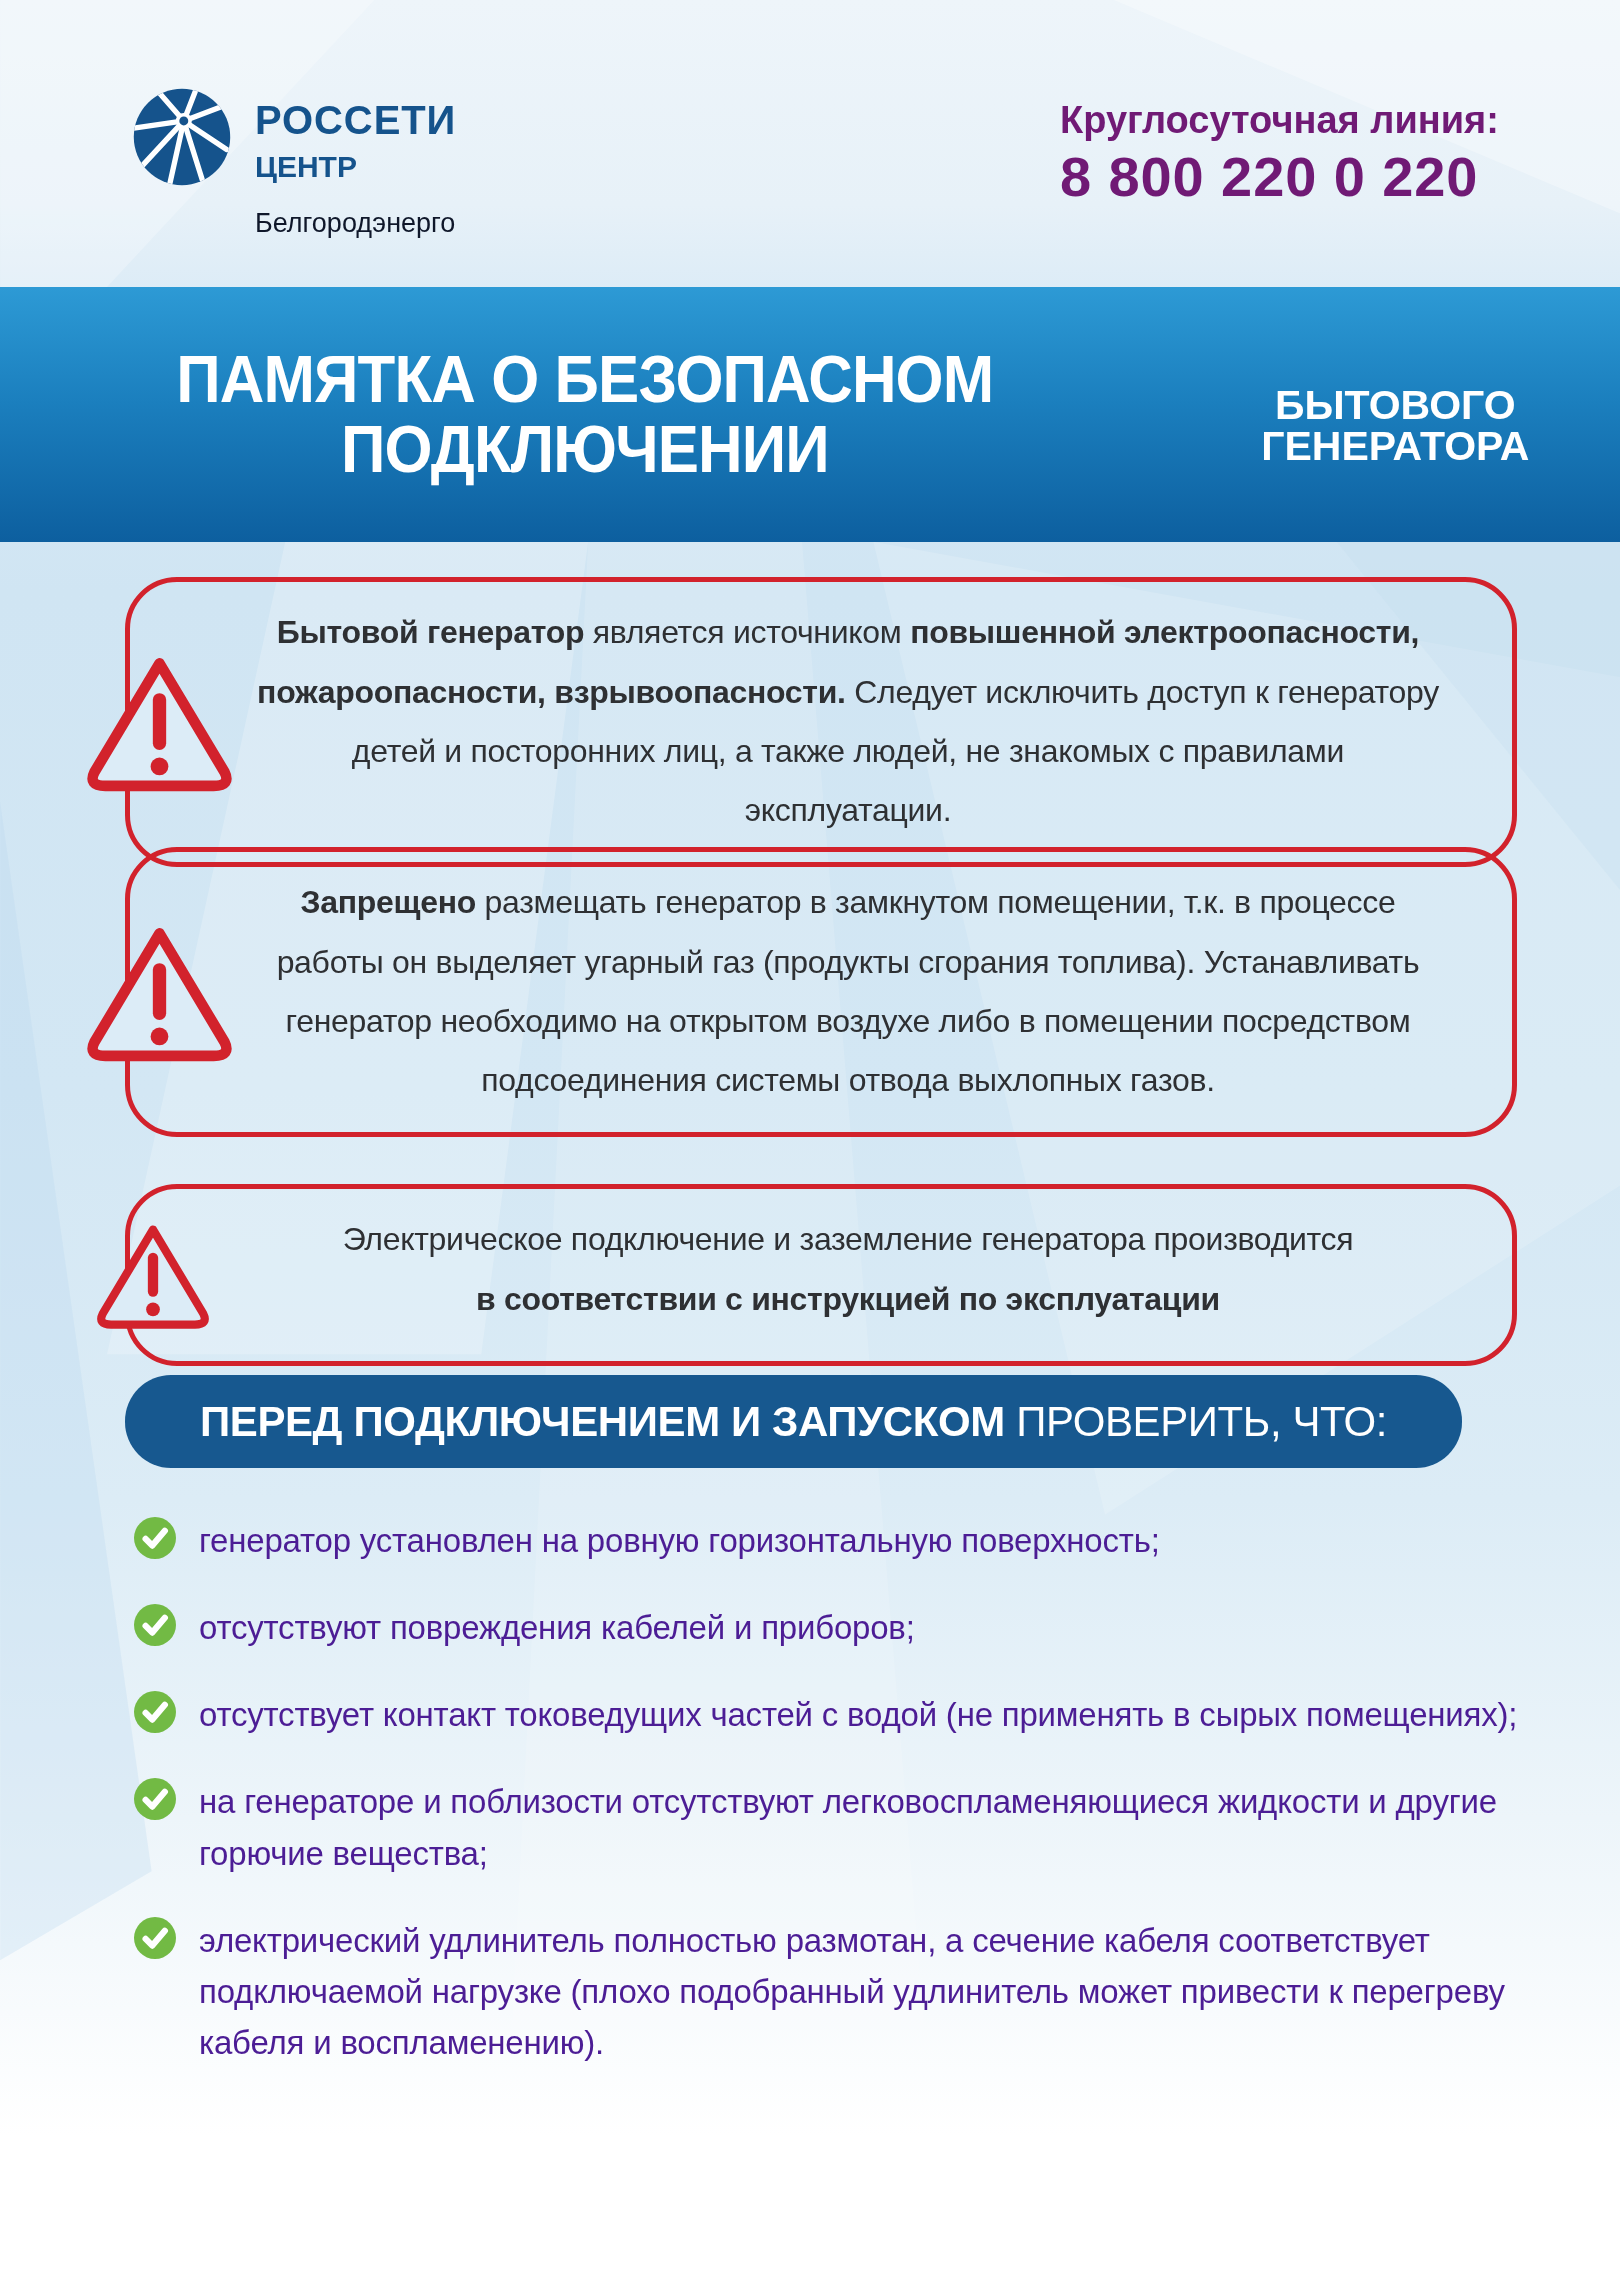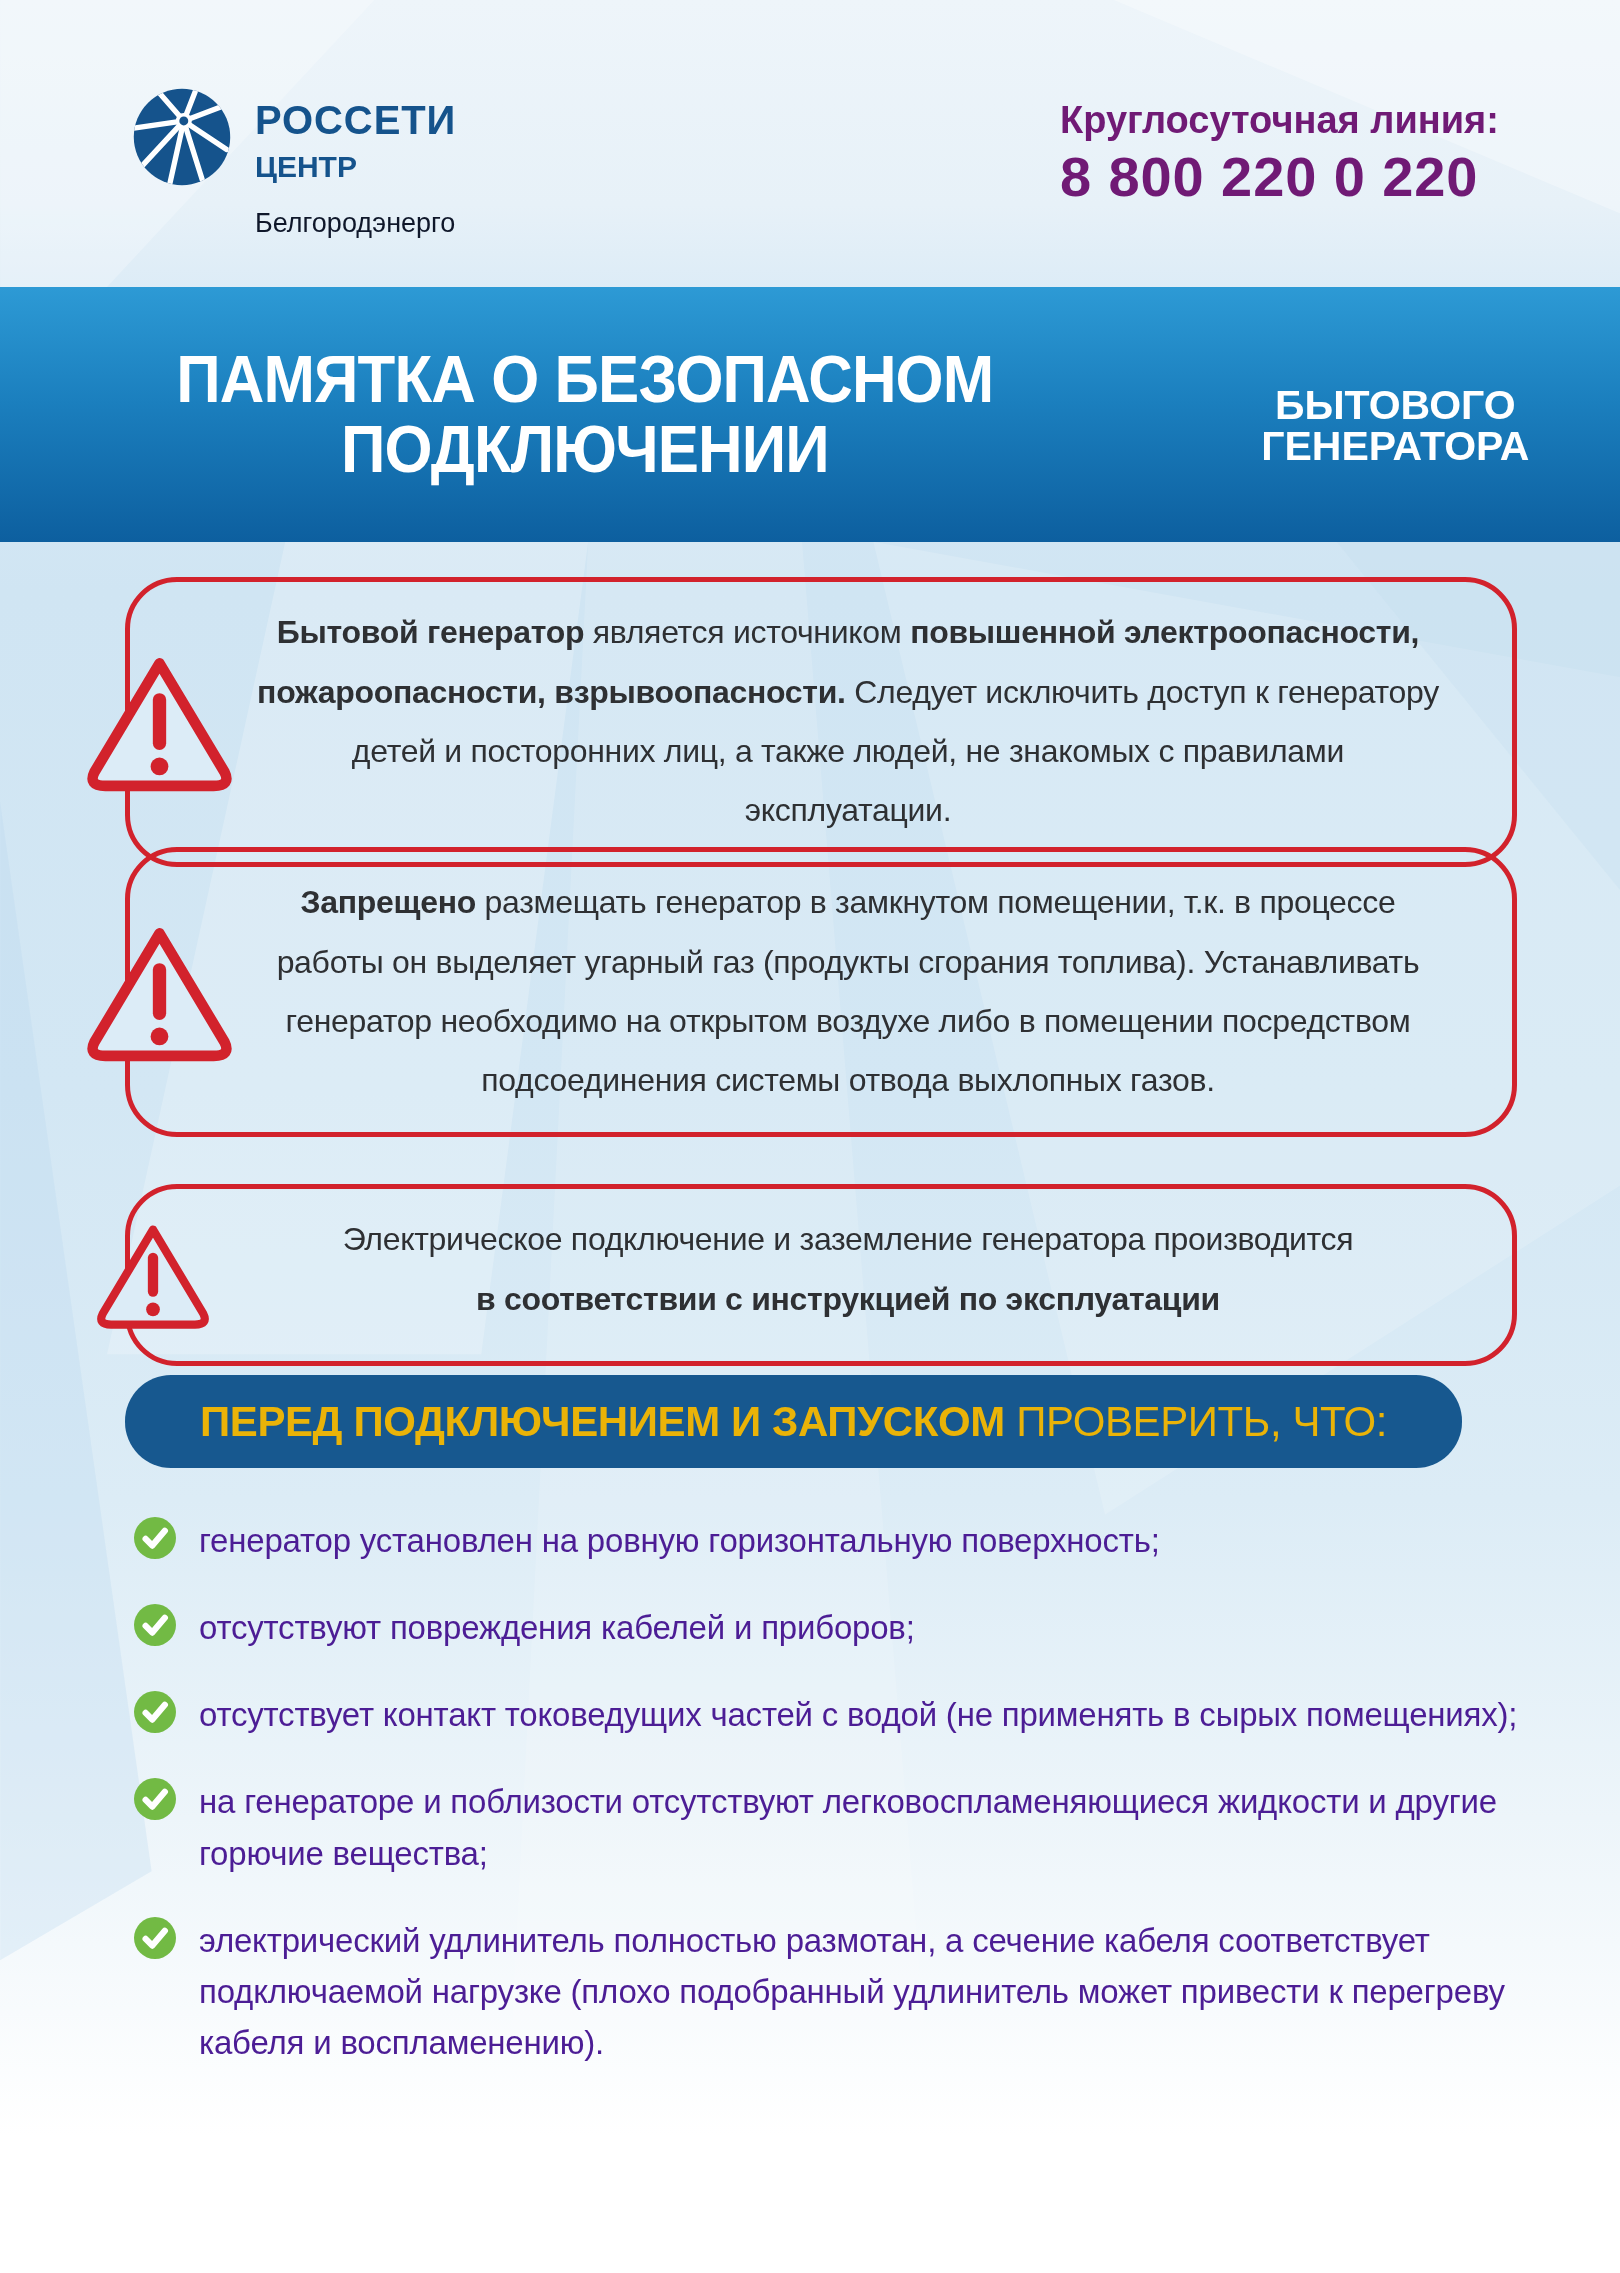--- a/index.html
+++ b/index.html
@@ -53,21 +53,21 @@
   .warning-text b{ font-weight:bold; }
   .warning-icon{ position:absolute; left:-46px; top:50%; transform:translateY(-50%); }
   .warning-icon svg{ width:151px; height:143px; display:block; }
   .warning-3 .warning-icon{ left:-36px; }
   .warning-3 .warning-icon svg{ width:118px; height:110px; }
   
   .section-pill{
     position:absolute; left:125px; top:1375px; width:1337px; height:93px; z-index:2;
     background:#17588f; border-radius:46px;
     display:flex; align-items:center; justify-content:center;
-    color:#eab308; font-size:42px; letter-spacing:-0.4px; white-space:pre;
+    color:#ffffff; font-size:42px; letter-spacing:-0.4px; white-space:pre;
   }
   .section-pill .bold{ font-weight:bold; }
   .section-pill .regular{ font-weight:normal; }
   
   .checklist{ position:absolute; left:134px; top:1515px; width:1408px; z-index:2; list-style:none; }
   .check-item{ display:flex; align-items:flex-start; margin-bottom:36px; }
   .check-item:nth-child(4), .check-item:nth-child(5), .check-item:nth-child(6){ margin-top:12.5px; }
   .check-icon{ flex:0 0 auto; width:42px; height:42px; margin-right:23px; margin-top:1.8px; }
   .check-icon svg{ width:42px; height:42px; display:block; }
   .check-text{ font-size:33px; color:#4c1d95; line-height:1.55; letter-spacing:-0.2px; }

